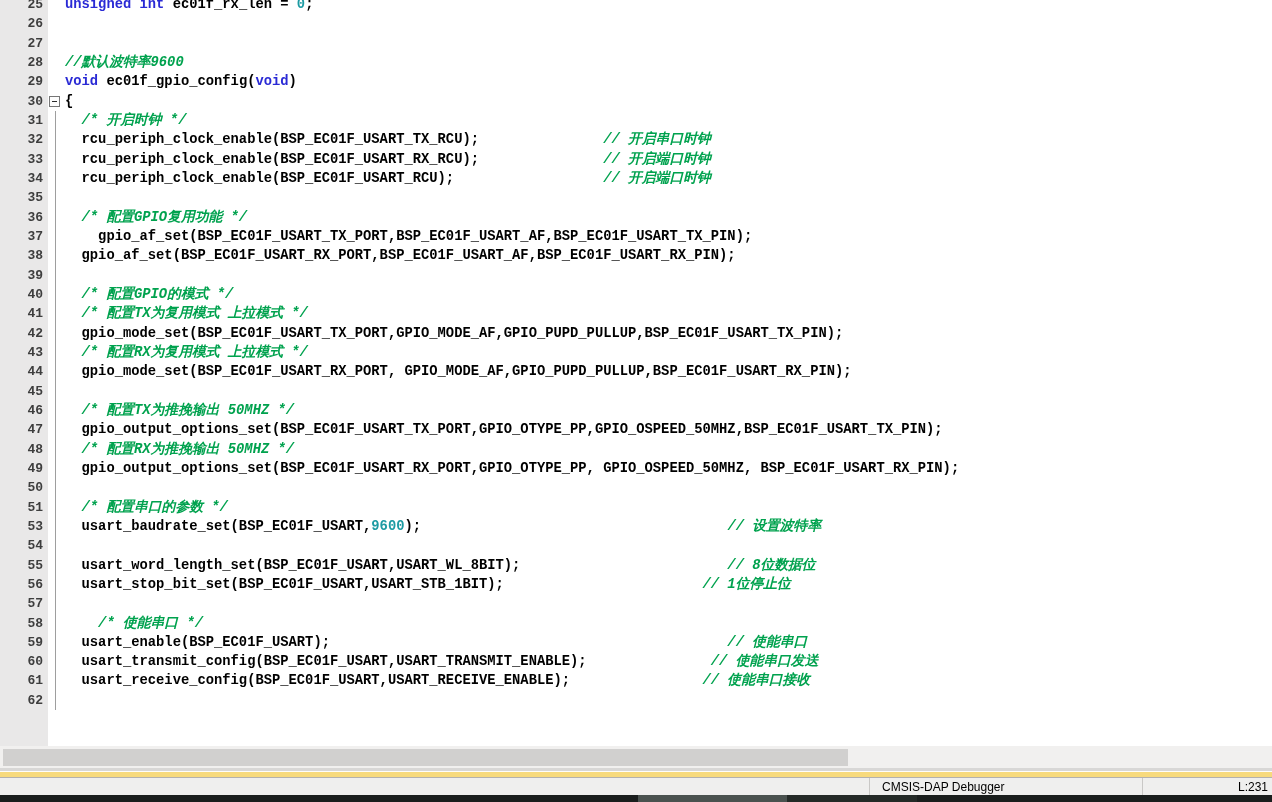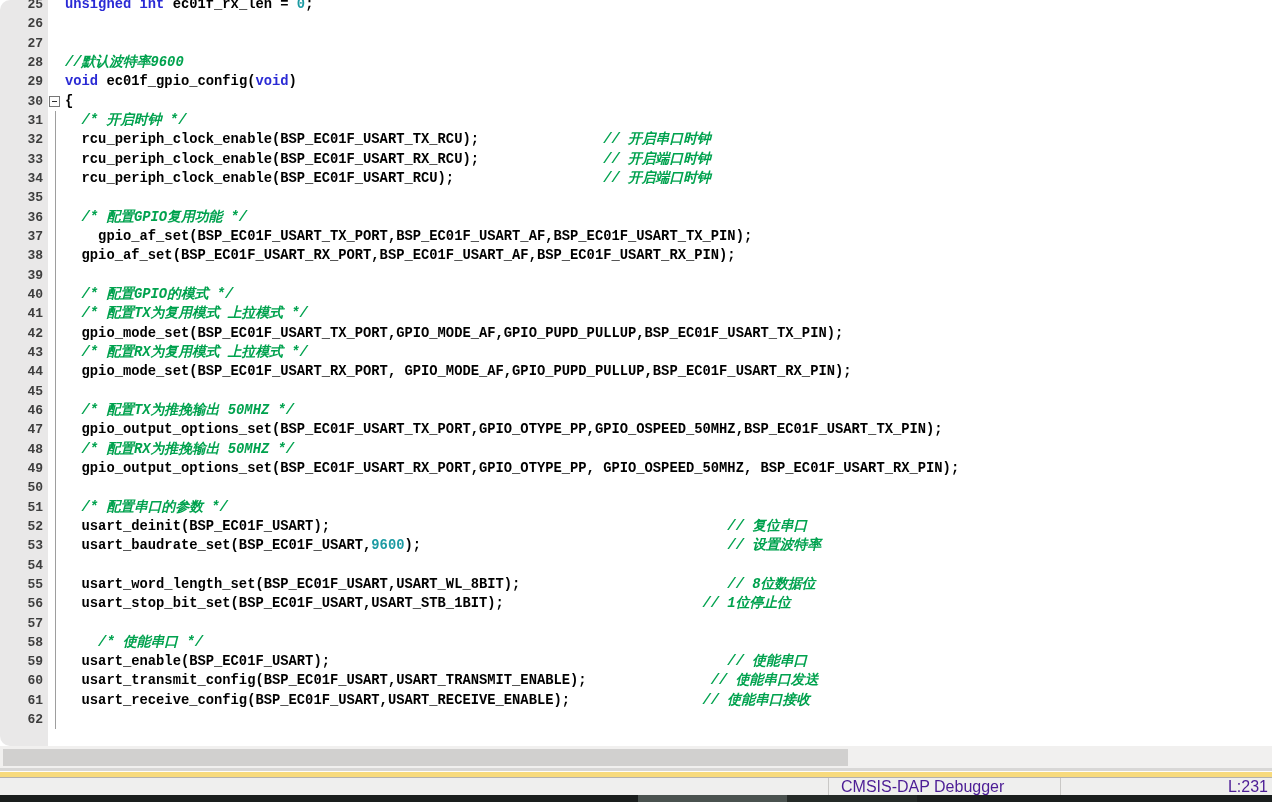--- a/index.html
+++ b/index.html
@@ -1,20 +1,20 @@
 <!DOCTYPE html>
 <html><head>
 <meta charset="utf-8">
 <style>
   html,body{margin:0;padding:0;background:#ffffff;}
   .screen{position:relative;width:1272px;height:802px;overflow:hidden;
           font-family:"Liberation Sans","DejaVu Sans",sans-serif;}
 
   
-  .editor{position:absolute;left:0;top:0;width:1272px;height:746px;background:#ffffff;overflow:hidden;border-radius:10px;}
+  .editor{position:absolute;left:0;top:0;width:1272px;height:746px;background:#ffffff;overflow:hidden;}
   .gutter-bg{position:absolute;left:0;top:0;width:48px;height:746px;background:#e9e8e8;}
   .rows{position:absolute;left:0;top:-5px;width:1272px;}
   .row{display:flex;height:19.33px;line-height:19.33px;
        font-family:"Liberation Mono","DejaVu Sans Mono",monospace;
        font-size:13.8px;font-weight:700;white-space:pre;}
   .gut{width:48px;box-sizing:border-box;padding-right:5px;text-align:right;
        color:#3e3e3e;flex:none;font-size:13px;}
   .fold{width:17px;flex:none;position:relative;}
   .vline{position:absolute;left:7px;top:0;width:1px;height:100%;background:#9e9e9e;}
   .fbox{position:absolute;left:1px;top:4px;width:11px;height:11px;box-sizing:border-box;
@@ -29,21 +29,21 @@
   
   .hscroll{position:absolute;left:0;top:746px;width:1272px;height:22px;background:#f1f0ef;}
   .hthumb{position:absolute;left:3px;top:3px;width:845px;height:17px;background:#d1d0cf;}
   .band-a{position:absolute;left:0;top:768px;width:1272px;height:3px;background:#d8d7d6;}
   .band-w{position:absolute;left:0;top:771px;width:1272px;height:1px;background:#fdfdfc;}
   .band-yellow{position:absolute;left:0;top:772px;width:1272px;height:5px;background:#f7da7d;}
   .band-b{position:absolute;left:0;top:777px;width:1272px;height:1px;background:#b3b1ae;}
 
   
   .statusbar{position:absolute;left:0;top:778px;width:1272px;height:17px;background:#efefee;
-             display:flex;align-items:center;font-size:16px;color:#4c1d95;}
+             display:flex;align-items:center;font-size:12px;color:#000000;gap:41px;}
   .pane{height:100%;box-sizing:border-box;display:flex;align-items:center;}
   .pane-left{width:828px;}
   .pane-debug{width:232px;border-left:1px solid #c9c8c6;padding-left:12px;}
   .pane-right{flex:1;border-left:1px solid #c9c8c6;justify-content:flex-end;padding-right:4px;align-items:center;}
 
   
   .taskbar{position:absolute;left:0;top:795px;width:1272px;height:7px;background:#1a1e1d;}
   .seg{position:absolute;top:0;height:7px;}
   .seg1{left:638px;width:149px;background:#4a524f;}
   .seg2{left:787px;width:130px;background:#242a27;}
@@ -76,21 +76,20 @@
         <div class="row"><div class="gut">42</div><div class="fold"><div class="vline"></div></div><div class="codecell"><span class="t-p">  gpio_mode_set(BSP_EC01F_USART_TX_PORT,GPIO_MODE_AF,GPIO_PUPD_PULLUP,BSP_EC01F_USART_TX_PIN);</span></div></div>
         <div class="row"><div class="gut">43</div><div class="fold"><div class="vline"></div></div><div class="codecell"><span class="t-c">  /* 配置RX为复用模式 上拉模式 */</span></div></div>
         <div class="row"><div class="gut">44</div><div class="fold"><div class="vline"></div></div><div class="codecell"><span class="t-p">  gpio_mode_set(BSP_EC01F_USART_RX_PORT, GPIO_MODE_AF,GPIO_PUPD_PULLUP,BSP_EC01F_USART_RX_PIN);</span></div></div>
         <div class="row"><div class="gut">45</div><div class="fold"><div class="vline"></div></div><div class="codecell"></div></div>
         <div class="row"><div class="gut">46</div><div class="fold"><div class="vline"></div></div><div class="codecell"><span class="t-c">  /* 配置TX为推挽输出 50MHZ */</span></div></div>
         <div class="row"><div class="gut">47</div><div class="fold"><div class="vline"></div></div><div class="codecell"><span class="t-p">  gpio_output_options_set(BSP_EC01F_USART_TX_PORT,GPIO_OTYPE_PP,GPIO_OSPEED_50MHZ,BSP_EC01F_USART_TX_PIN);</span></div></div>
         <div class="row"><div class="gut">48</div><div class="fold"><div class="vline"></div></div><div class="codecell"><span class="t-c">  /* 配置RX为推挽输出 50MHZ */</span></div></div>
         <div class="row"><div class="gut">49</div><div class="fold"><div class="vline"></div></div><div class="codecell"><span class="t-p">  gpio_output_options_set(BSP_EC01F_USART_RX_PORT,GPIO_OTYPE_PP, GPIO_OSPEED_50MHZ, BSP_EC01F_USART_RX_PIN);</span></div></div>
         <div class="row"><div class="gut">50</div><div class="fold"><div class="vline"></div></div><div class="codecell"></div></div>
         <div class="row"><div class="gut">51</div><div class="fold"><div class="vline"></div></div><div class="codecell"><span class="t-c">  /* 配置串口的参数 */</span></div></div>
-        <div class="row"><div class="gut">52</div><div class="fold"><div class="vline"></div></div><div class="codecell"><span class="t-p">  usart_deinit(BSP_EC01F_USART);                                                </span><span class="t-c">// 复位串口</span></div></div>
         <div class="row"><div class="gut">53</div><div class="fold"><div class="vline"></div></div><div class="codecell"><span class="t-p">  usart_baudrate_set(BSP_EC01F_USART,</span><span class="t-n">9600</span><span class="t-p">);                                     </span><span class="t-c">// 设置波特率</span></div></div>
         <div class="row"><div class="gut">54</div><div class="fold"><div class="vline"></div></div></div>
         <div class="row"><div class="gut">55</div><div class="fold"><div class="vline"></div></div><div class="codecell"><span class="t-p">  usart_word_length_set(BSP_EC01F_USART,USART_WL_8BIT);                         </span><span class="t-c">// 8位数据位</span></div></div>
         <div class="row"><div class="gut">56</div><div class="fold"><div class="vline"></div></div><div class="codecell"><span class="t-p">  usart_stop_bit_set(BSP_EC01F_USART,USART_STB_1BIT);                        </span><span class="t-c">// 1位停止位</span></div></div>
         <div class="row"><div class="gut">57</div><div class="fold"><div class="vline"></div></div><div class="codecell"></div></div>
         <div class="row"><div class="gut">58</div><div class="fold"><div class="vline"></div></div><div class="codecell"><span class="t-c">    /* 使能串口 */</span></div></div>
         <div class="row"><div class="gut">59</div><div class="fold"><div class="vline"></div></div><div class="codecell"><span class="t-p">  usart_enable(BSP_EC01F_USART);                                                </span><span class="t-c">// 使能串口</span></div></div>
         <div class="row"><div class="gut">60</div><div class="fold"><div class="vline"></div></div><div class="codecell"><span class="t-p">  usart_transmit_config(BSP_EC01F_USART,USART_TRANSMIT_ENABLE);               </span><span class="t-c">// 使能串口发送</span></div></div>
         <div class="row"><div class="gut">61</div><div class="fold"><div class="vline"></div></div><div class="codecell"><span class="t-p">  usart_receive_config(BSP_EC01F_USART,USART_RECEIVE_ENABLE);                </span><span class="t-c">// 使能串口接收</span></div></div>
         <div class="row"><div class="gut">62</div><div class="fold"><div class="vline"></div></div><div class="codecell"></div></div>

